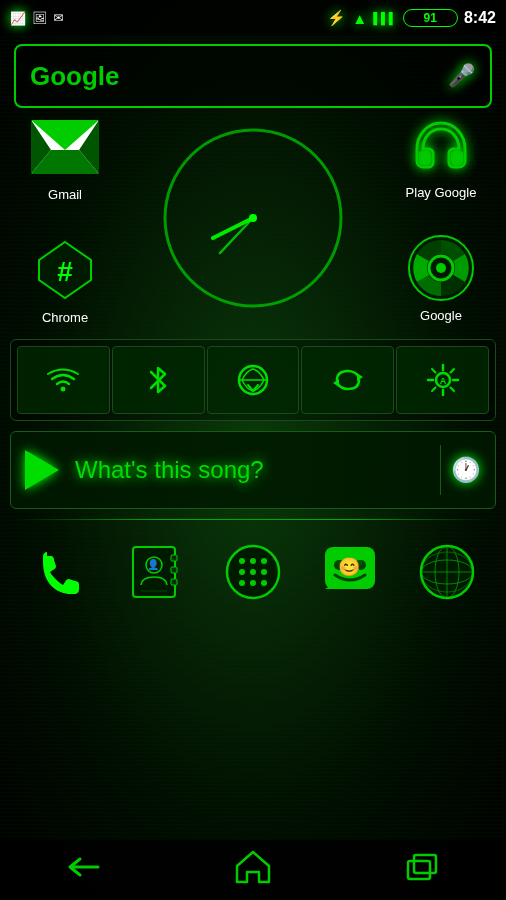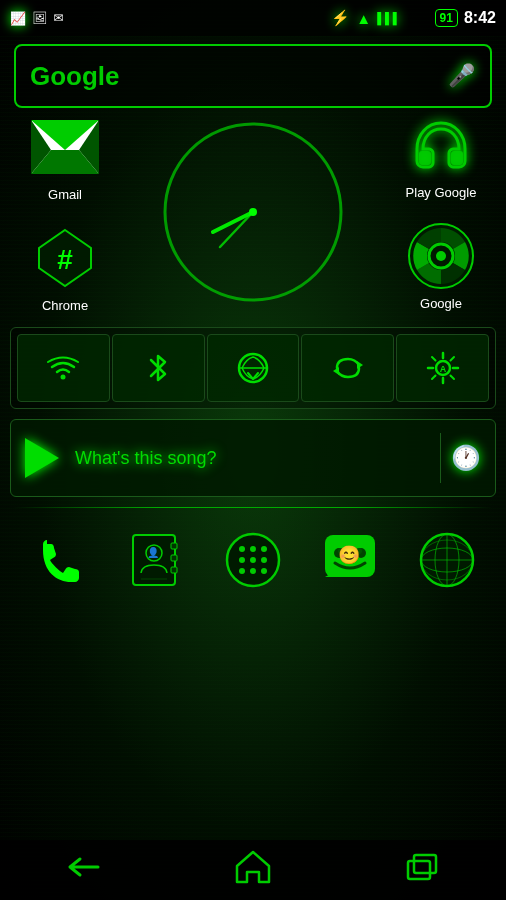--- a/index.html
+++ b/index.html
@@ -99,21 +99,21 @@
       display: flex;
       justify-content: space-between;
       align-items: center;
       padding: 0 20px;
       margin-top: -5px;
     }
     .left-icons {
       display: flex;
       flex-direction: column;
       align-items: center;
-      gap: 20px;
+      gap: 32px;
     }
 
     
     .toggle-row {
       display: flex;
       gap: 2px;
       margin: 14px 10px 0 10px;
       background: rgba(0,0,0,0.3);
       border-radius: 6px;
       padding: 6px 6px;
@@ -148,21 +148,21 @@
       width: 0;
       height: 0;
       border-top: 20px solid transparent;
       border-bottom: 20px solid transparent;
       border-left: 34px solid #00dd00;
       margin-right: 16px;
       flex-shrink: 0;
     }
     .music-text {
       color: #00dd00;
-      font-size: 18px;
+      font-size: 24px;
       flex: 1;
       font-weight: 400;
     }
     .music-divider {
       width: 1px;
       height: 50px;
       background: #1a5a1a;
       margin: 0 10px;
     }
     .clock-icon {
@@ -256,21 +256,21 @@
   <div class="status-bar">
     <div class="status-left">
       <span class="status-icon glow">📈</span>
       <span class="status-icon" style="color:#fff;font-size:12px;">🖼</span>
       <span class="status-icon" style="color:#fff;font-size:12px;">✉</span>
     </div>
     <div class="status-right">
       <span class="status-icon glow" style="font-size:15px;">⚡</span>
       <span class="status-icon glow" style="font-size:15px;">▲</span>
       <span class="status-icon glow" style="font-size:11px;">▌▌▌</span>
-      <span style="color:#00ff00;font-size:12px;border:1px solid #00ff00;padding:1px 4px;border-radius:4px;margin-left:28px;">91</span>
+      <span style="color:#00ff00;font-size:12px;border:1px solid #00ff00;padding:1px 20px;border-radius:9px;">91</span>
       <span style="color:#fff;font-size:16px;font-weight:bold;">8:42</span>
     </div>
   </div>
 
   <div class="search-bar">
     <span class="search-bar-text">Google</span>
     <span class="mic-icon glow">🎤</span>
   </div>
 
   <div class="middle-section">

